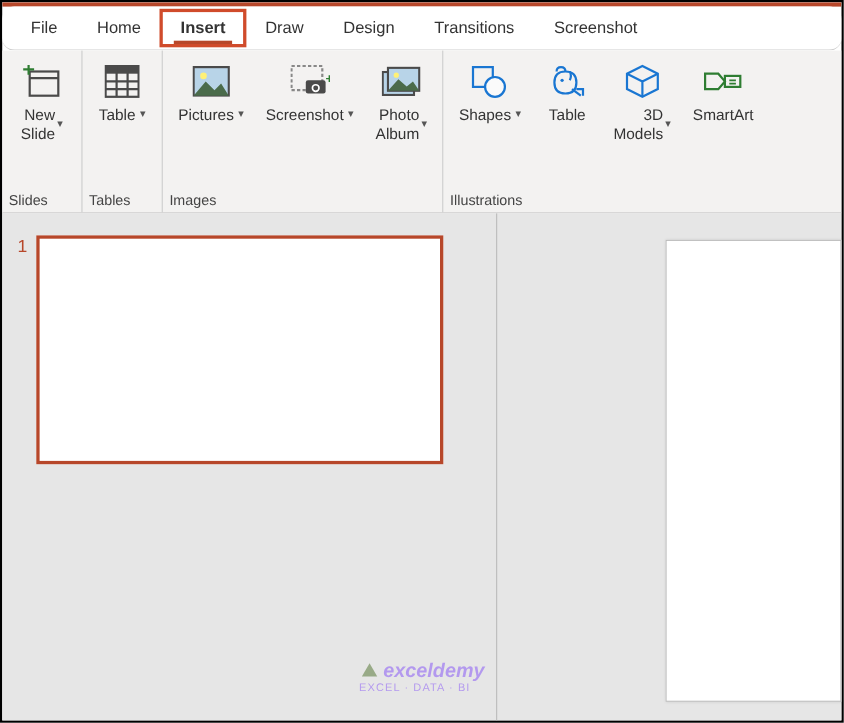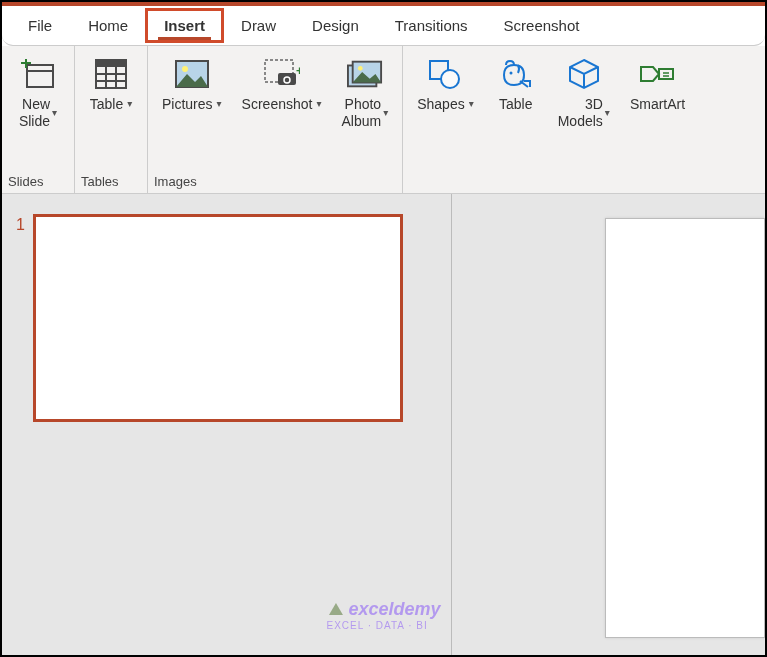--- a/index.html
+++ b/index.html
@@ -167,20 +167,21 @@
           <svg width="36" height="26" viewBox="0 0 36 26">
               <path d="M 2 6 L 14 6 L 20 13 L 14 20 L 2 20 Z" fill="none" stroke="#2e7d32" stroke-width="2"></path>
               <rect x="20" y="8" width="14" height="10" fill="none" stroke="#2e7d32" stroke-width="2"></rect>
               <line x1="24" y1="12" x2="30" y2="12" stroke="#2e7d32" stroke-width="1.5"></line>
               <line x1="24" y1="15" x2="30" y2="15" stroke="#2e7d32" stroke-width="1.5"></line>
             </svg>
         </div>
         <div class="ribbon-btn-label"><span>SmartArt</span></div>
       </div>
     </div>
+    <div class="group-label">Illustrations</div>
   </div>
 
 </div>
 
 <div class="workspace">
   <div class="thumbs-panel">
     <div class="thumb-row">
       <div class="thumb-num">1</div>
       <div class="thumb"></div>
     </div>

